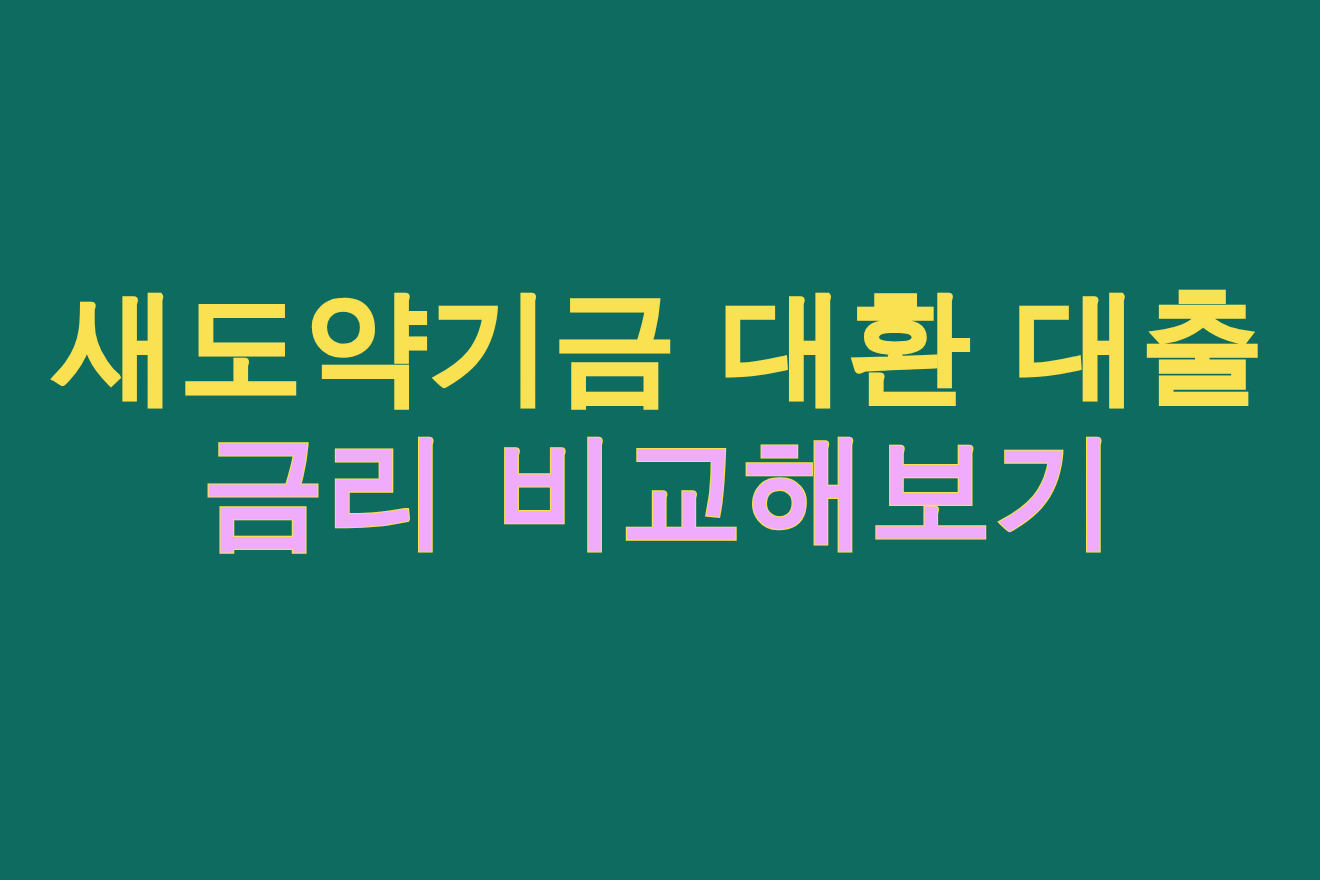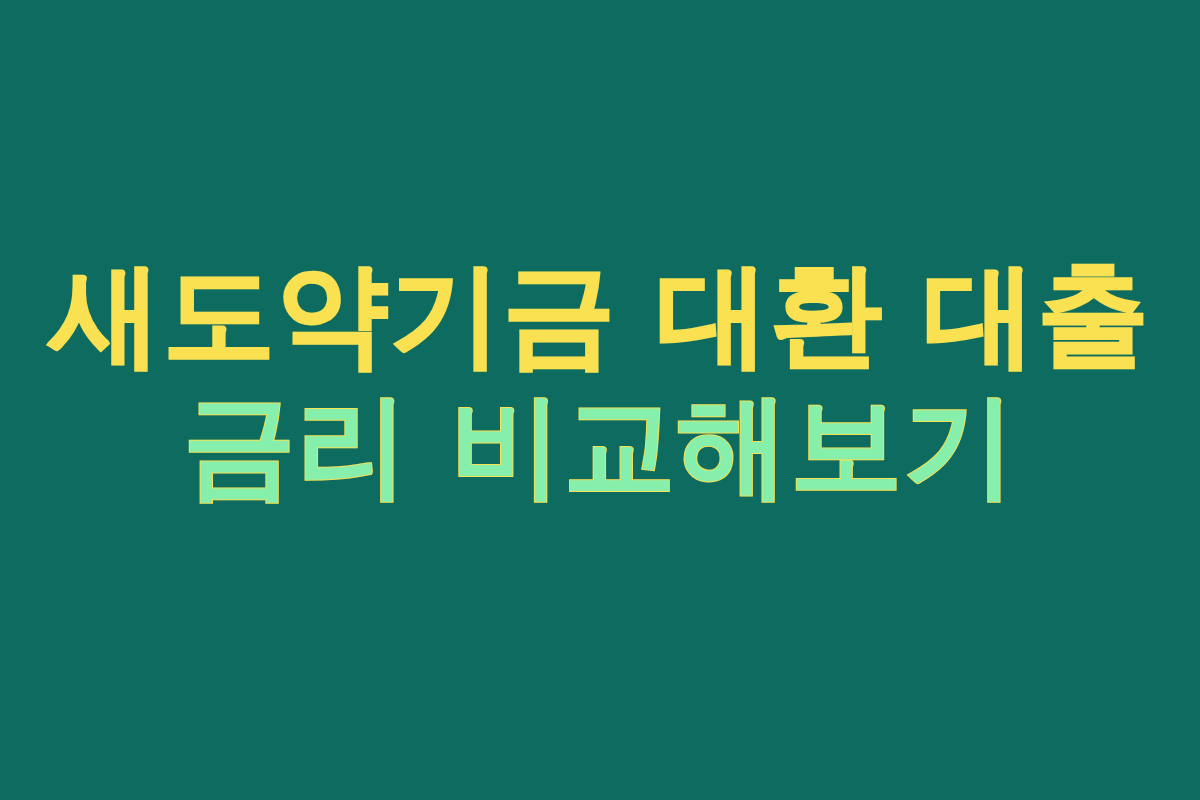--- a/index.html
+++ b/index.html
@@ -68,17 +68,17 @@
 </style>
 </head>
 <body>
 
 <div class="banner" style="background-color: rgb(14, 107, 96);">
 
   <div class="headline">
 
     <span class="headline-line headline-line--1" style="color: rgb(249, 225, 82); -webkit-text-stroke-color: rgb(249, 225, 82);">새도약기금 대환 대출</span>
 
-    <span class="headline-line headline-line--2" style="color: #86efac; -webkit-text-stroke-color: rgb(249, 225, 82);">금리 비교해보기</span>
+    <span class="headline-line headline-line--2" style="color: #f0abfc; -webkit-text-stroke-color: rgb(249, 225, 82);">금리 비교해보기</span>
 
   </div>
 
 </div>
 
 </body></html>

